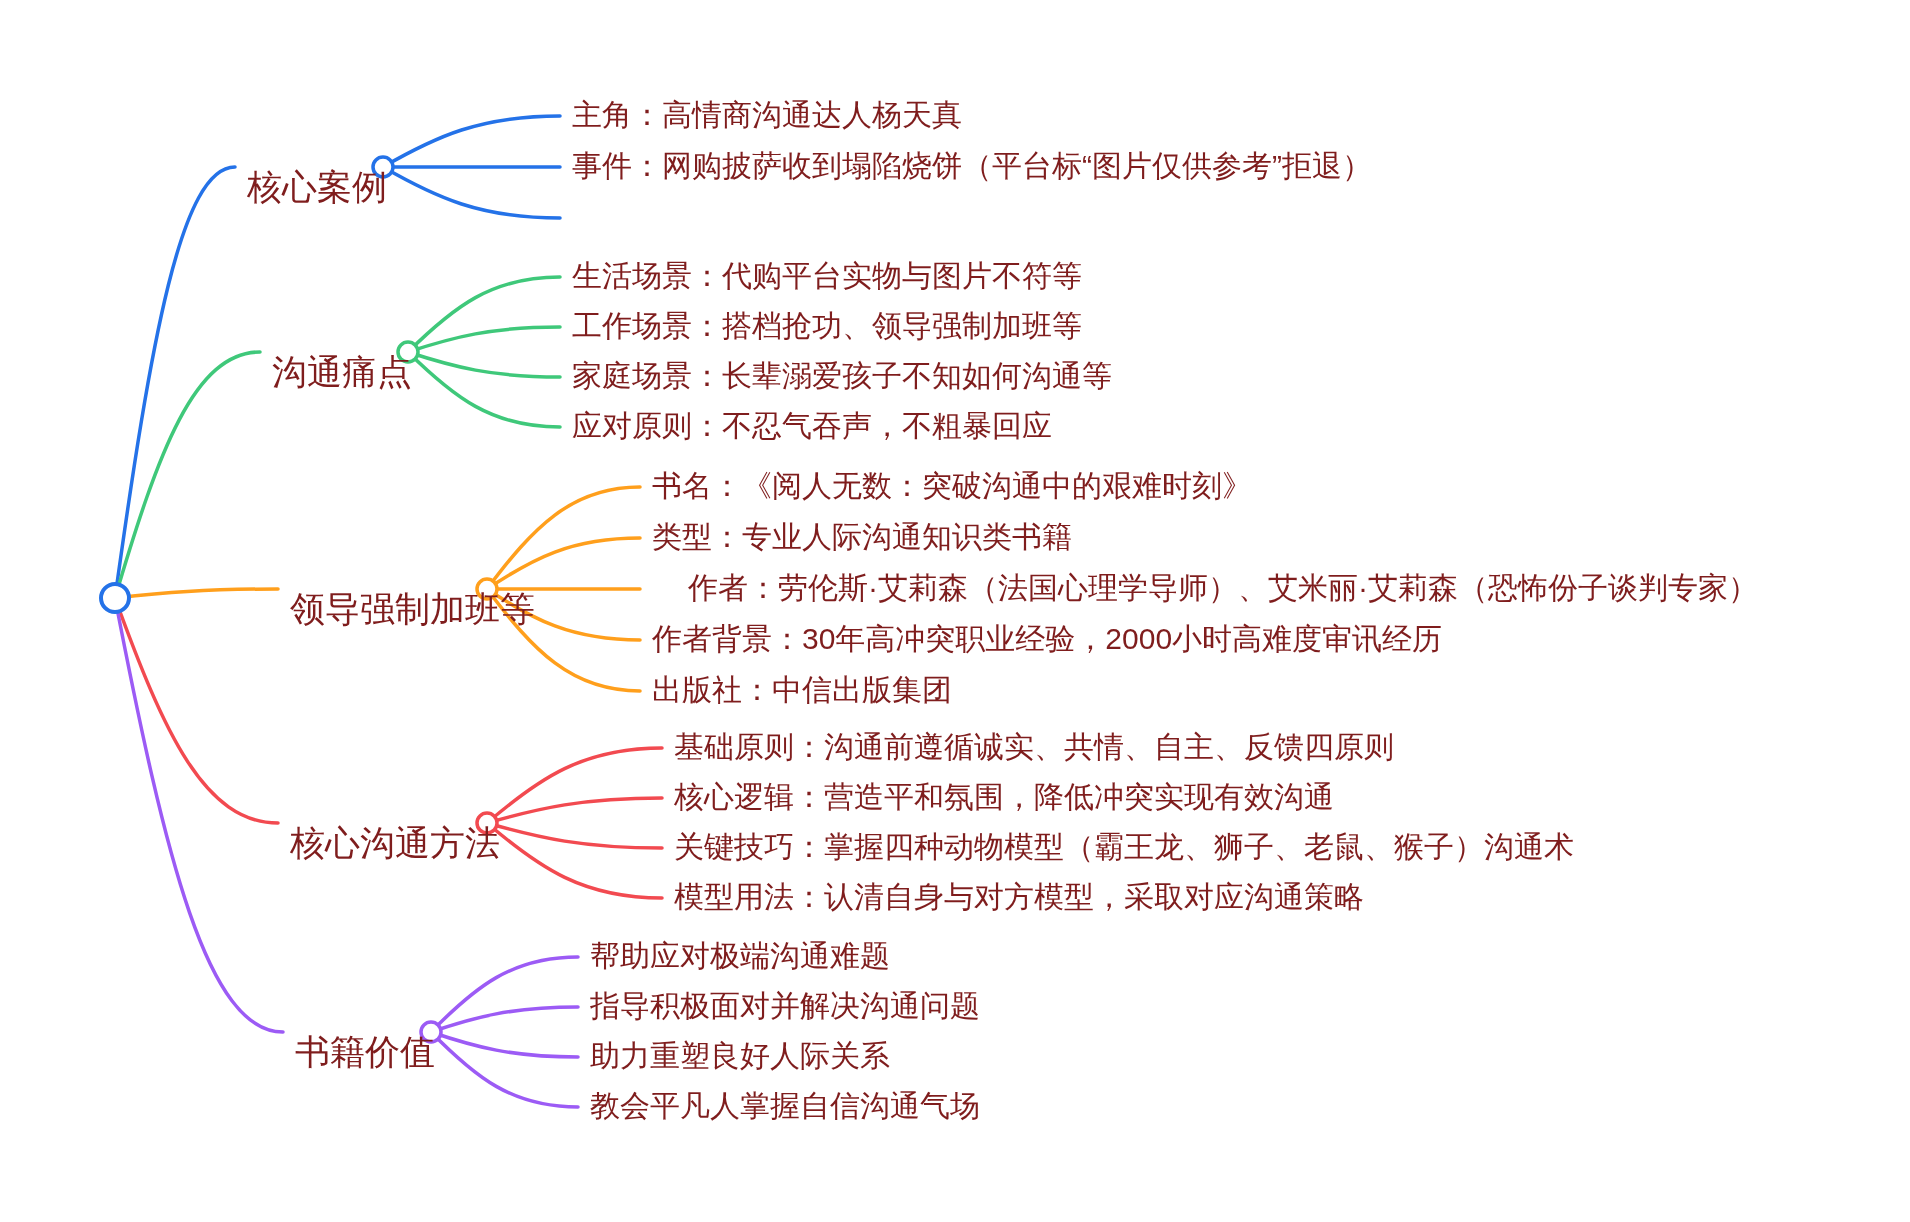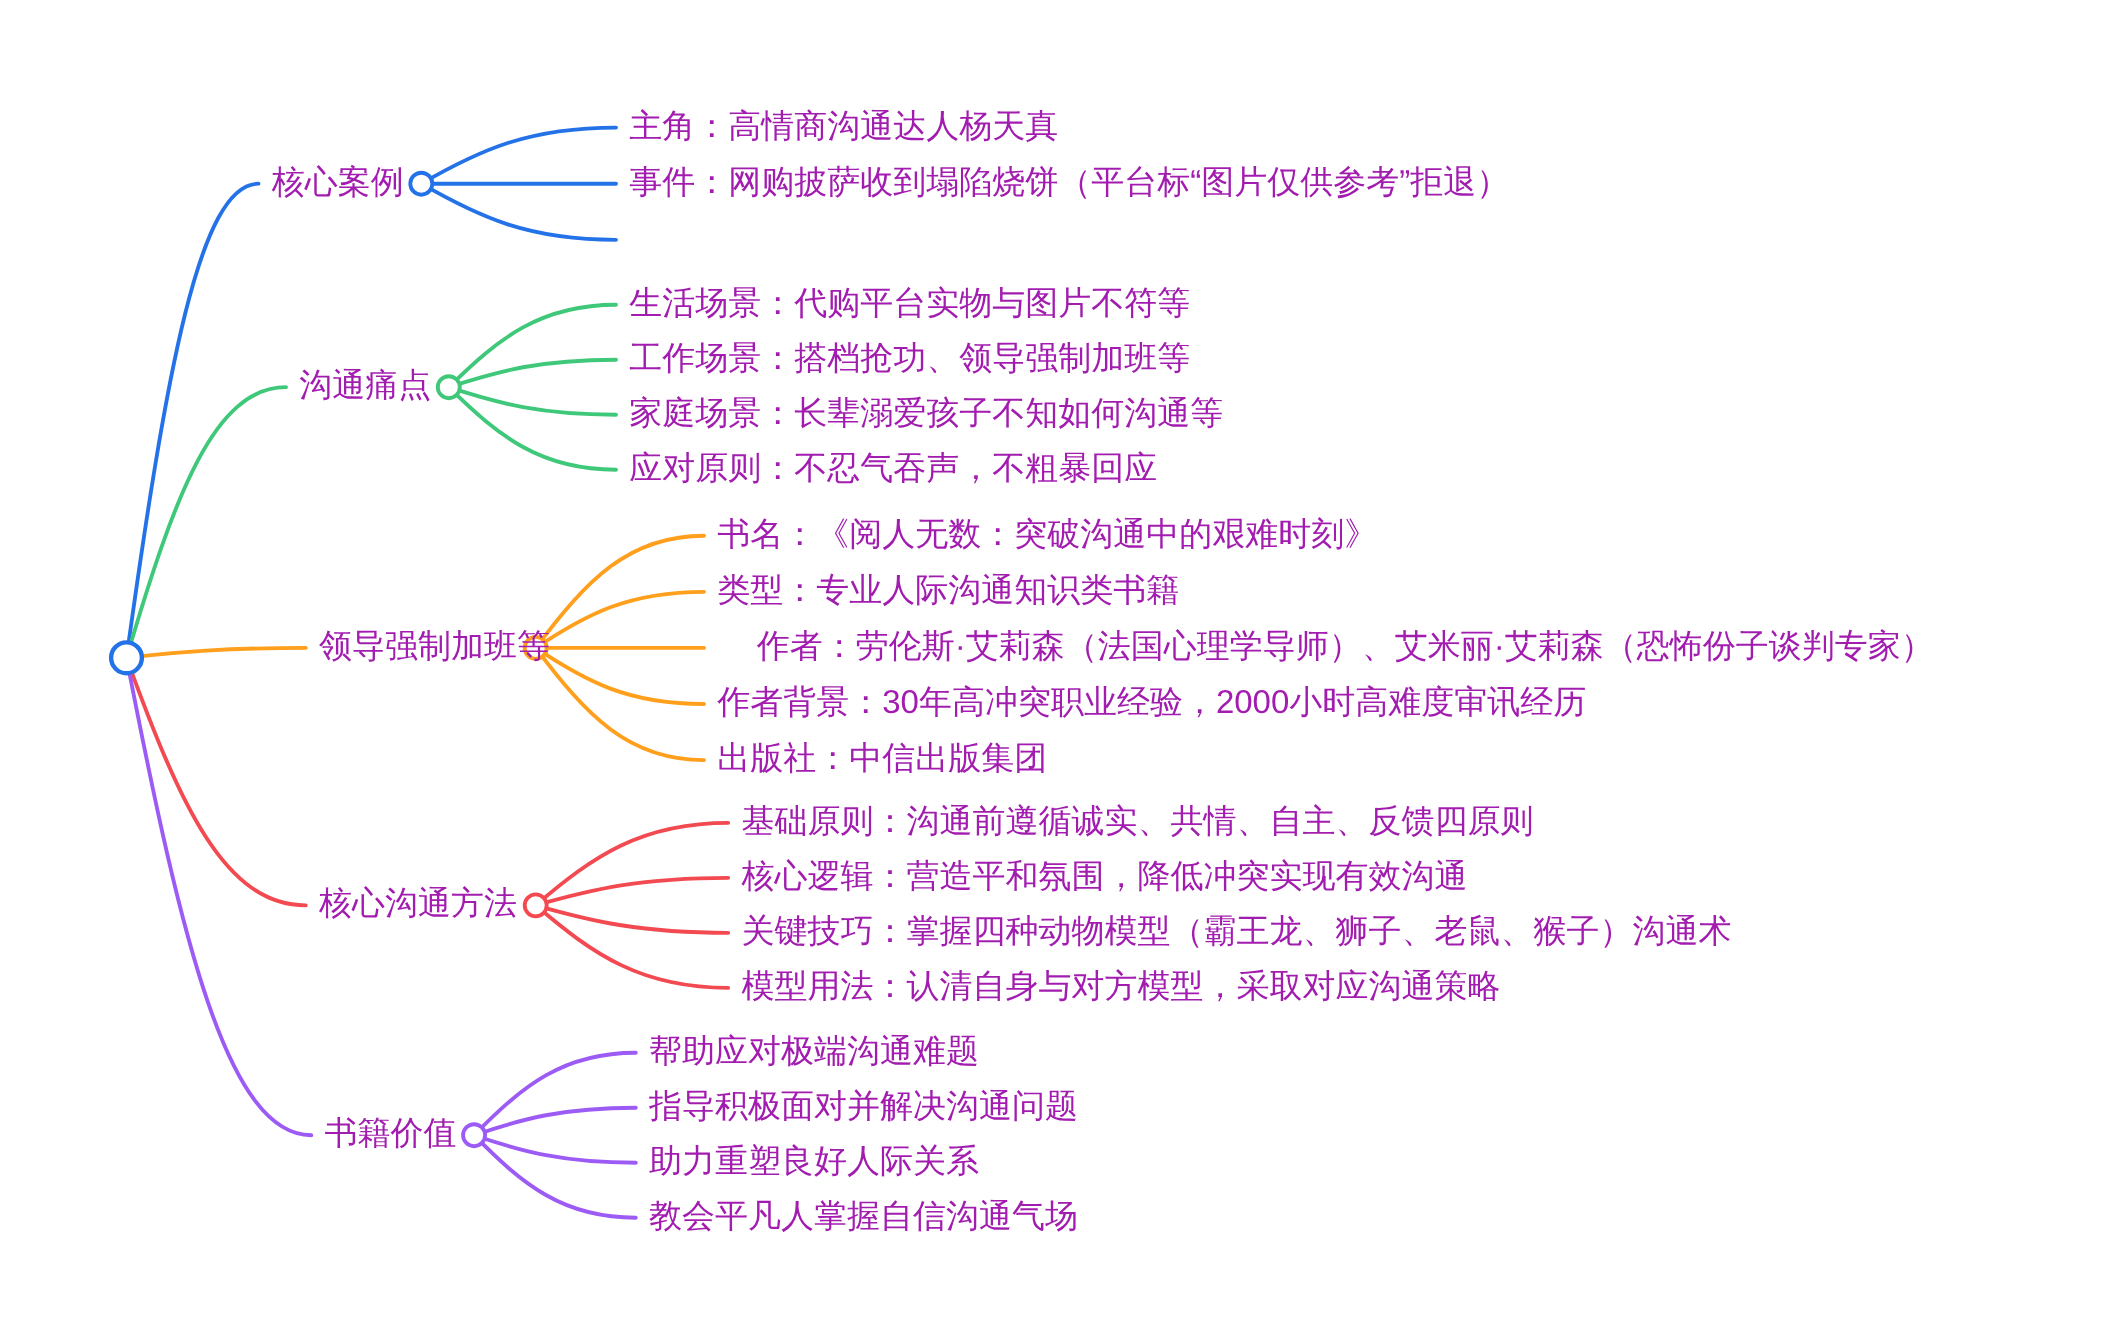--- a/index.html
+++ b/index.html
@@ -10,25 +10,25 @@
     overflow:hidden;
     font-family:"Liberation Sans","DejaVu Sans",sans-serif;
   }
   #edges{position:absolute;left:0;top:0;z-index:1;}
   .topic{
     position:absolute;
     transform:translateY(-53%);
     white-space:nowrap;
     font-size:30px;
     line-height:1.25;
-    color:#a21caf;
+    color:#7f1d1d;
     z-index:2;
     cursor:default;
   }
-  .branch{font-size:30px;}
+  .branch{font-size:35px;margin-top:21px;}
 </style>
 </head>
 <body>
 
 <div class="stage">
   <svg id="edges" width="1910" height="1222">
       <path d="M 115 598 C 151 339.40000000000003, 181 167, 235 167" fill="none" stroke="#2472E8" stroke-width="3.5" stroke-linecap="round"></path>
       <path d="M 383 167 C 436.1 136.4, 480.35 116, 560 116" fill="none" stroke="#2472E8" stroke-width="3.5" stroke-linecap="round"></path>
       <path d="M 383 167 C 436.1 167, 480.35 167, 560 167" fill="none" stroke="#2472E8" stroke-width="3.5" stroke-linecap="round"></path>
       <path d="M 383 167 C 436.1 197.6, 480.35 218, 560 218" fill="none" stroke="#2472E8" stroke-width="3.5" stroke-linecap="round"></path>

